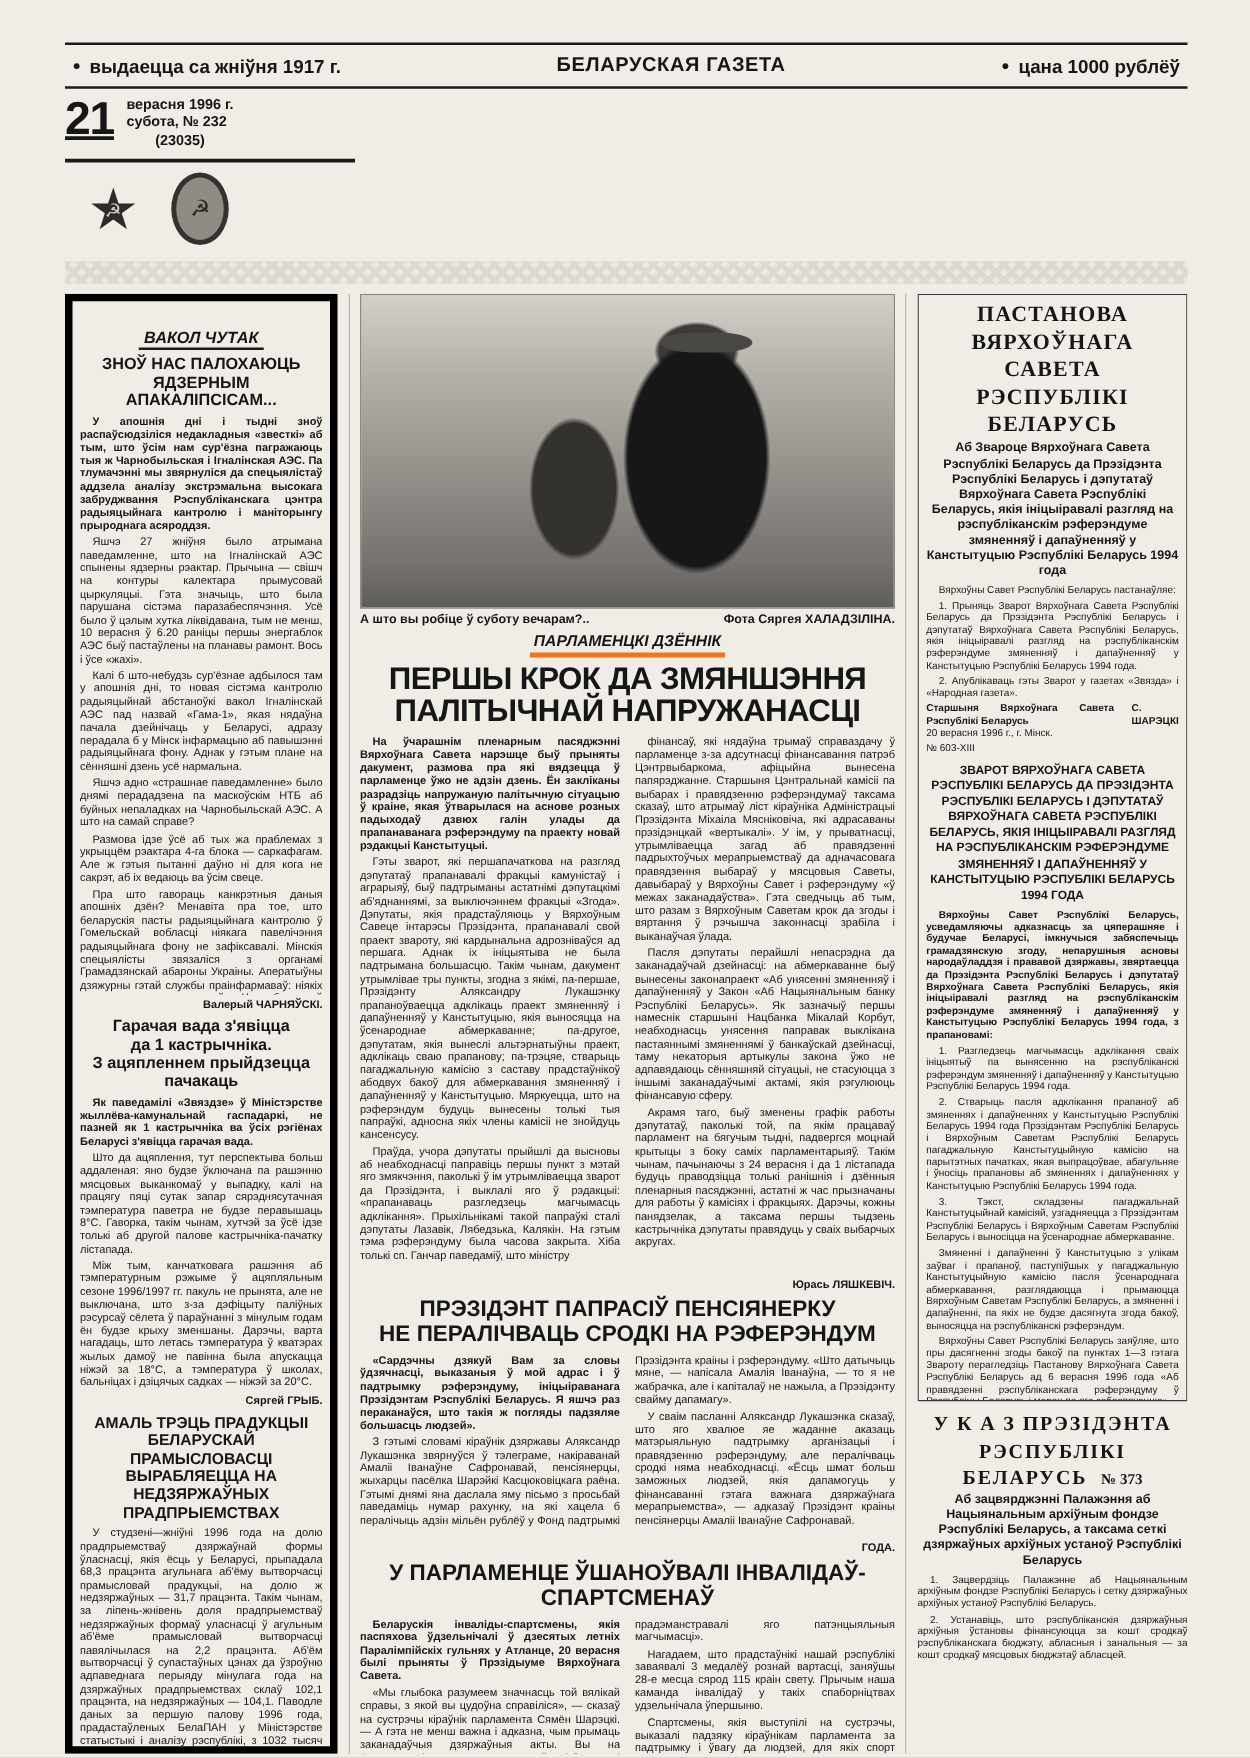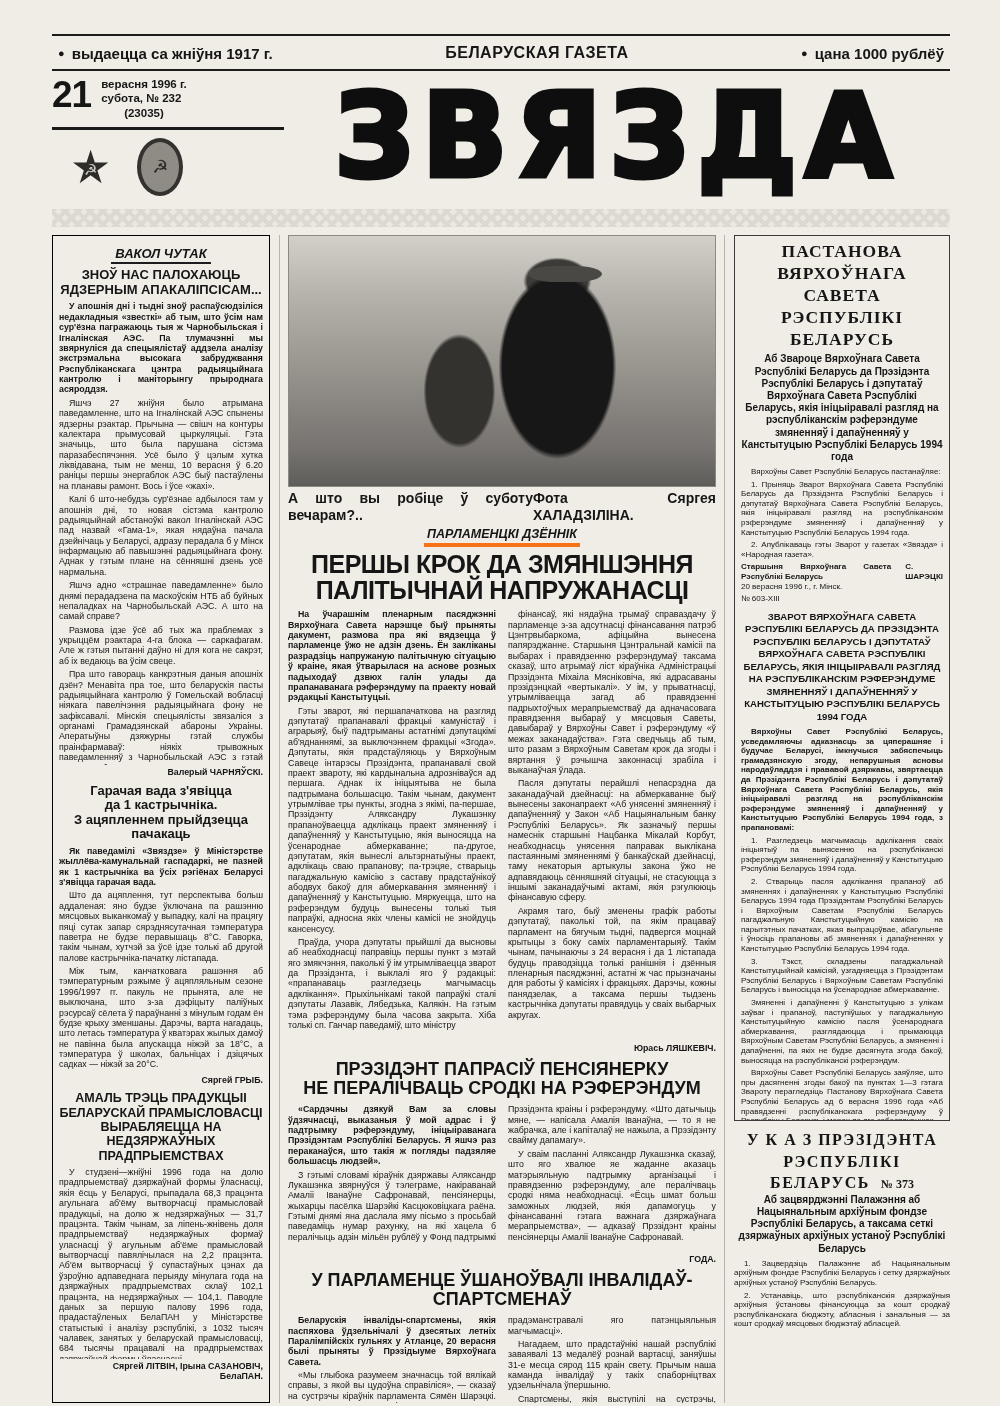--- a/index.html
+++ b/index.html
@@ -10,42 +10,42 @@
   .toprule{border-top:2px solid #1c1c1c;}
   .header-row{display:flex;align-items:center;justify-content:space-between;
         padding:8px 6px 7px 6px;border-bottom:2px solid #1c1c1c;}
   .header-item{font-size:15px;font-weight:bold;white-space:nowrap;}
   .bullet{font-size:11px;margin-right:7px;vertical-align:2px;}
   .header-center{font-size:16px;letter-spacing:.5px;}
   
   .masthead{display:flex;margin-top:6px;height:128px;}
   .date-block{width:232px;flex:0 0 232px;}
   .date-top{display:flex;}
-  .day{font-size:37px;font-weight:bold;line-height:.95;letter-spacing:-1px;}
+  .day{font-size:37px;font-weight:bold;line-height:.95;letter-spacing:-1px;text-decoration:underline;}
   .date-lines{margin-left:10px;font-size:11.5px;font-weight:bold;line-height:1.25;}
   .date-lines .issue{text-align:center;}
   .thick-rule{height:3px;background:#1a1a1a;margin:7px 0 8px 0;}
   .medals{display:flex;align-items:center;gap:26px;padding-left:18px;}
   .medal-star{position:relative;font-size:46px;line-height:1;color:#2e2c29;}
   .medal-star .inner{position:absolute;left:50%;top:54%;transform:translate(-50%,-50%);
         font-size:15px;color:#cfccc6;}
   .medal-badge{position:relative;width:38px;height:50px;border:4px solid #34322f;border-radius:50%;
         background:#8f8c86;display:flex;align-items:center;justify-content:center;}
   .medal-badge .inner{font-size:18px;color:#2b2a27;}
   .nameplate{flex:1;display:flex;align-items:flex-start;justify-content:center;overflow:hidden;}
   .nameplate-text{font-family:"DejaVu Sans",sans-serif;font-weight:900;font-size:112px;line-height:1;
         letter-spacing:8px;color:#0e0e0e;-webkit-text-stroke:5px #0e0e0e;
         transform:scaleY(1.04);transform-origin:top center;white-space:nowrap;}
   .ornament{height:18px;margin:4px 0 8px 0;opacity:.8;
         background:repeating-linear-gradient(135deg,#d8d5ce 0 4px,transparent 4px 9px),
                    repeating-linear-gradient(45deg,#d8d5ce 0 4px,transparent 4px 9px),#eae7e1;}
   
   .columns{display:flex;gap:9px;height:1168px;overflow:hidden;}
   .col{text-align:justify;}
-  .col-left{flex:0 0 218px;border:1px solid #000000;padding:10px 6px;overflow:hidden;
+  .col-left{flex:0 0 218px;border:6px solid #000000;padding:21px 6px;overflow:hidden;
         font-size:8.8px;line-height:1.18;box-sizing:border-box;}
   .col-mid{flex:0 0 446px;padding:0 8px;border-left:1px solid #b9b5ae;border-right:1px solid #b9b5ae;
         overflow:hidden;font-size:8.8px;line-height:1.18;box-sizing:border-box;}
   .col-right{flex:1;overflow:hidden;font-size:8px;line-height:1.2;box-sizing:border-box;}
   p{margin:0 0 3px 0;text-indent:10px;}
   .lead{font-weight:bold;}
   .byline{font-weight:bold;text-align:right;text-indent:0;margin:2px 0 6px 0;}
   .pre{white-space:pre-line;}
   
   .rubric-box{text-align:center;margin-bottom:4px;}
@@ -57,21 +57,21 @@
   .h470{max-height:464px;} .h240{max-height:236px;} .h185{max-height:192px;}
   
   .photo{height:250px;margin:0 0 3px 0;position:relative;border:1px solid #8c8983;
         background:
           radial-gradient(95px 150px at 63% 52%, #171717 0 58%, rgba(23,23,23,0) 62%),
           radial-gradient(60px 95px at 40% 62%, #34322f 0 55%, rgba(52,50,47,0) 60%),
           radial-gradient(55px 38px at 63% 18%, #3d3b38 0 55%, rgba(61,59,56,0) 62%),
           linear-gradient(180deg,#d3d0ca 0%,#b4b1ab 25%,#96938d 55%,#767370 85%,#5f5d5a 100%);}
   .photo .cap-band{position:absolute;left:56%;top:12%;width:74px;height:16px;background:#4a4845;
         border-radius:45%/60%;}
-  .caption-row{display:flex;justify-content:space-between;font-weight:bold;font-size:14px;margin:2px 0 4px 0;}
+  .caption-row{display:flex;justify-content:space-between;font-weight:bold;font-size:10px;margin:2px 0 4px 0;}
   .mid-rubric-box{text-align:center;margin:2px 0 2px 0;}
   .mid-rubric{display:inline-block;font-style:italic;font-weight:bold;font-size:12.5px;
         border-bottom:4px solid #f97316;padding:0 3px 1px 3px;}
   .head-xl{font-weight:bold;font-size:25px;line-height:1.05;text-align:center;margin:4px 0 6px 0;letter-spacing:-.5px;}
   .head-l{font-weight:bold;font-size:18px;line-height:1.1;text-align:center;margin:6px 0 5px 0;}
   .twocol{column-count:2;column-gap:12px;overflow:hidden;}
   .hb440{height:432px;} .hb150{height:148px;} .hb140{height:136px;}
   
   .gov-box{border:1px solid #3a3a3a;padding:5px 6px;height:886px;overflow:hidden;box-sizing:border-box;
         margin-bottom:8px;}
@@ -110,23 +110,20 @@
         </div>
       </div>
       <div class="thick-rule"></div>
       <div class="medals">
         <div class="medal-star">★<span class="inner">☭</span></div>
         <div class="medal-badge">
             <span class="inner">☭</span>
           </div>
       </div>
     </div>
-    <div class="nameplate">
-      <div class="nameplate-text">ЗВЯЗДА</div>
-    </div>
   </div>
 
   <div class="ornament"></div>
 
   <div class="columns">
 
     <div class="col col-left">
       <div class="rubric-box"><span class="rubric">ВАКОЛ ЧУТАК</span></div>
       <div>
         <div class="head-s pre">ЗНОЎ НАС ПАЛОХАЮЦЬ
@@ -196,21 +193,21 @@
           <p>У сваім пасланні Аляксандр Лукашэнка сказаў, што яго хвалюе яе жаданне аказаць матэрыяльную падтрымку арганізацыі і правядзенню рэферэндуму, але пералічваць сродкі няма неабходнасці. «Ёсць шмат больш заможных людзей, якія дапамогуць у фінансаванні гэтага важнага дзяржаўнага мерапрыемства», — адказаў Прэзідэнт краіны пенсіянерцы Амаліі Іванаўне Сафронавай.</p>
         </div>
         <p class="byline">ГОДА.</p>
       </div>
 
       <div>
         <div class="head-l">У ПАРЛАМЕНЦЕ ЎШАНОЎВАЛІ ІНВАЛІДАЎ-СПАРТСМЕНАЎ</div>
         <div class="twocol hb140">
           <p class="lead">Беларускія інваліды-спартсмены, якія паспяхова ўдзельнічалі ў дзесятых летніх Паралімпійскіх гульнях у Атланце, 20 верасня былі прыняты ў Прэзідыуме Вярхоўнага Савета.</p>
           <p>«Мы глыбока разумеем значнасць той вялікай справы, з якой вы цудоўна справіліся», — сказаў на сустрэчы кіраўнік парламента Сямён Шарэцкі. — А гэта не менш важна і адказна, чым прымаць заканадаўчыя дзяржаўныя акты. Вы на Амерыканскім кантыненце прадстаўлялі беларускі народ і сваімі бліскучымі поспехамі ярка прадэманстравалі яго патэнцыяльныя магчымасці».</p>
-          <p>Нагадаем, што прадстаўнікі нашай рэспублікі заваявалі 13 медалёў рознай вартасці, заняўшы 31-е месца сярод 115 краін свету. Прычым наша каманда інвалідаў у такіх спаборніцтвах удзельнічала ўпершыню.</p>
+          <p>Нагадаем, што прадстаўнікі нашай рэспублікі заваявалі 3 медалёў рознай вартасці, заняўшы 28-е месца сярод 115 краін свету. Прычым наша каманда інвалідаў у такіх спаборніцтвах удзельнічала ўпершыню.</p>
           <p>Спартсмены, якія выступілі на сустрэчы, выказалі падзяку кіраўнікам парламента за падтрымку і ўвагу да людзей, для якіх спорт з'яўляецца моцным стымулам свайго жыццесцвярджэння, умацавання маральных пазіцый, дастойных алімпійскіх ідэалаў.</p>
 
         </div>
 
       </div>
     </div>
 
     <div class="col col-right">
       <div class="gov-box">
         <div>

